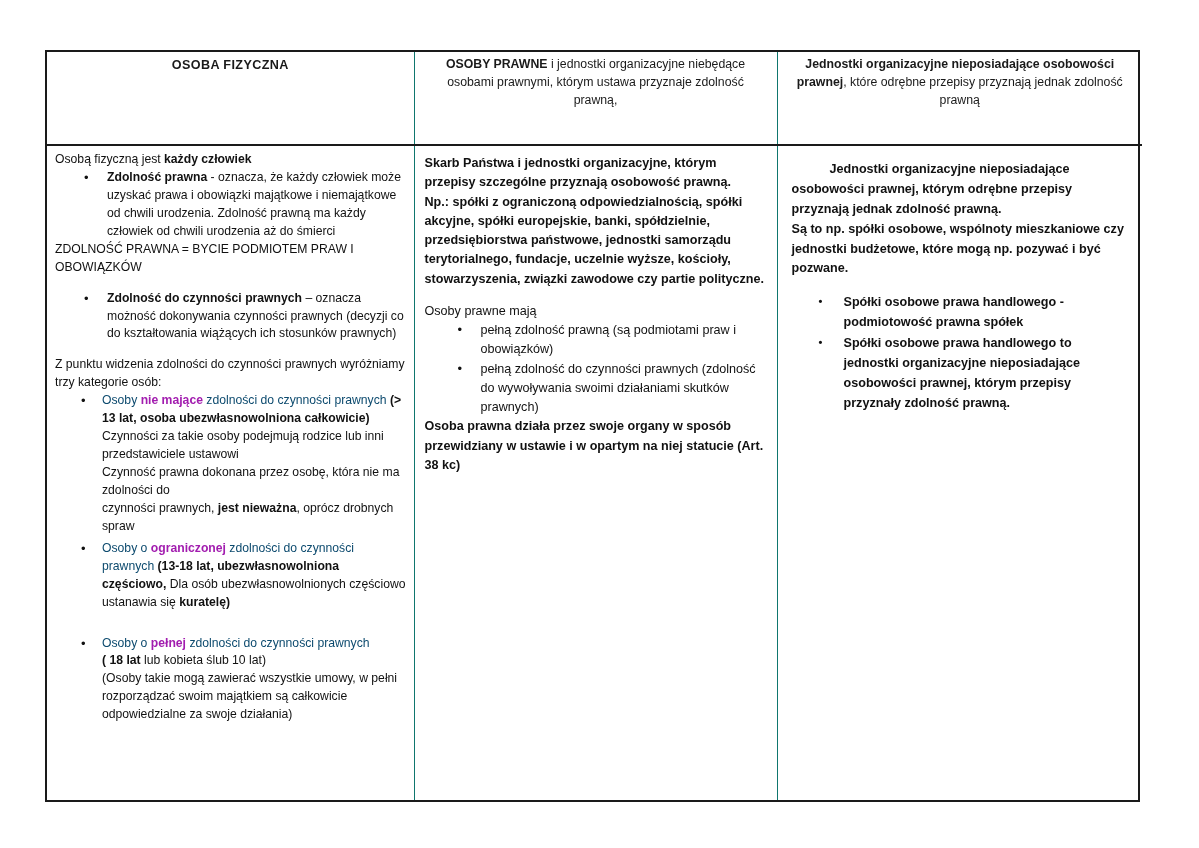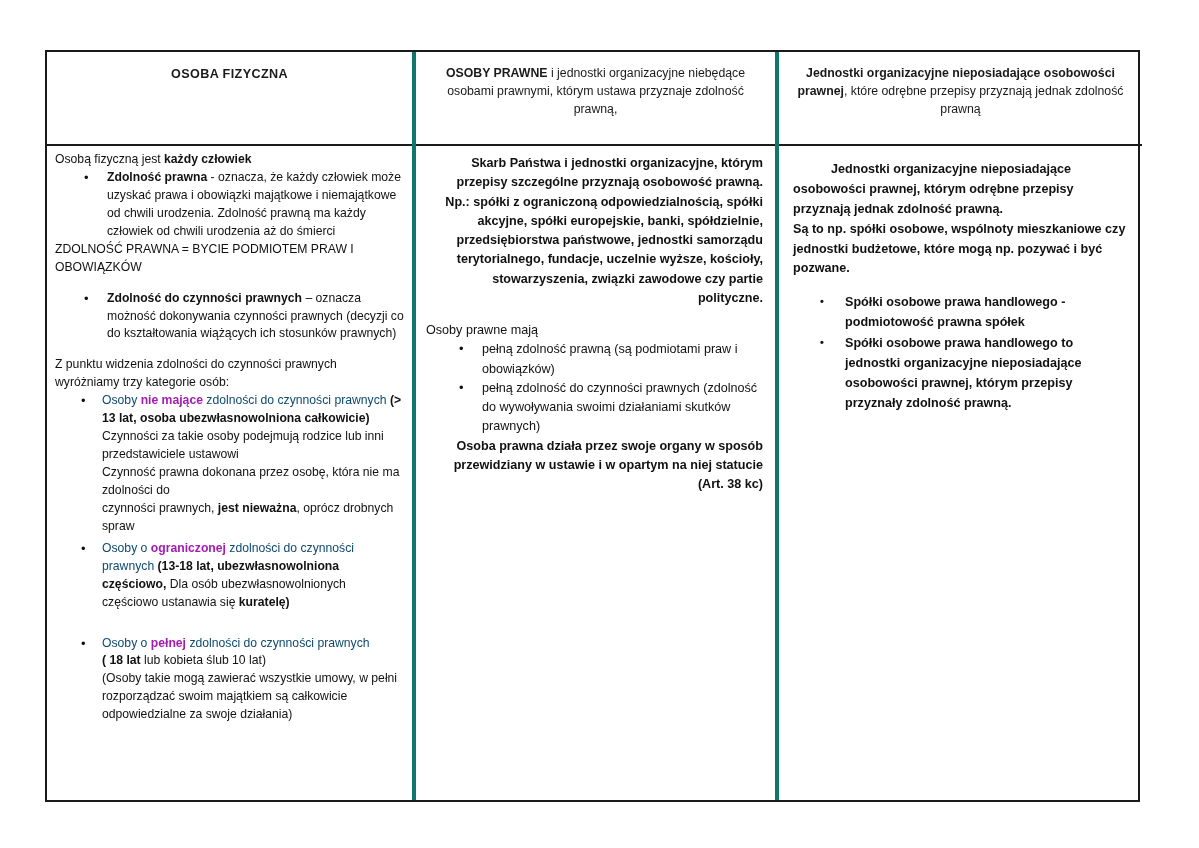--- a/index.html
+++ b/index.html
@@ -42,24 +42,24 @@
   td.col-a { width: 367px; }
   td.col-b { width: 363px; }
   td.col-c { width: 365px; }
 
   td.hdr {
     border-bottom: 2px solid #1a1a1a;
     height: 93px;
     vertical-align: middle;
     text-align: center;
   }
-  td.div-l { border-left: 4px solid #0f766e; margin-top: 33px; }
+  td.div-l { border-left: 1px solid #0f766e; margin-top: 33px; }
 
   .hdr-inner {
-    padding: 13px 12px;
+    padding: 4px 12px;
     font-size: 12.3px;
     line-height: 1.45;
     color: #1a1a1a;
   }
   .hdr-a .hdr-inner {
     font-weight: bold;
     letter-spacing: 0.4px;
     font-size: 12.6px;
   }
   .body-inner {
@@ -95,21 +95,21 @@
   }
   ul.bl.tight > li { padding-left: 47px; }
   ul.bl.tight > li::before { left: 26px; }
 
   
   .col-b .body-inner {
     font-size: 12.6px;
     line-height: 1.53;
     padding: 8px 12px 10px 10px;
   }
-  .col-b .strong-block { font-weight: bold; text-align: right; }
+  .col-b .strong-block { font-weight: bold; }
   .col-b ul.bl > li { padding-left: 56px; font-weight: normal; }
   .col-b ul.bl > li::before { left: 33px; }
 
   
   .col-c .body-inner {
     font-size: 12.6px;
     line-height: 1.58;
     padding: 14px 16px 10px 14px;
     font-weight: bold;
   }

